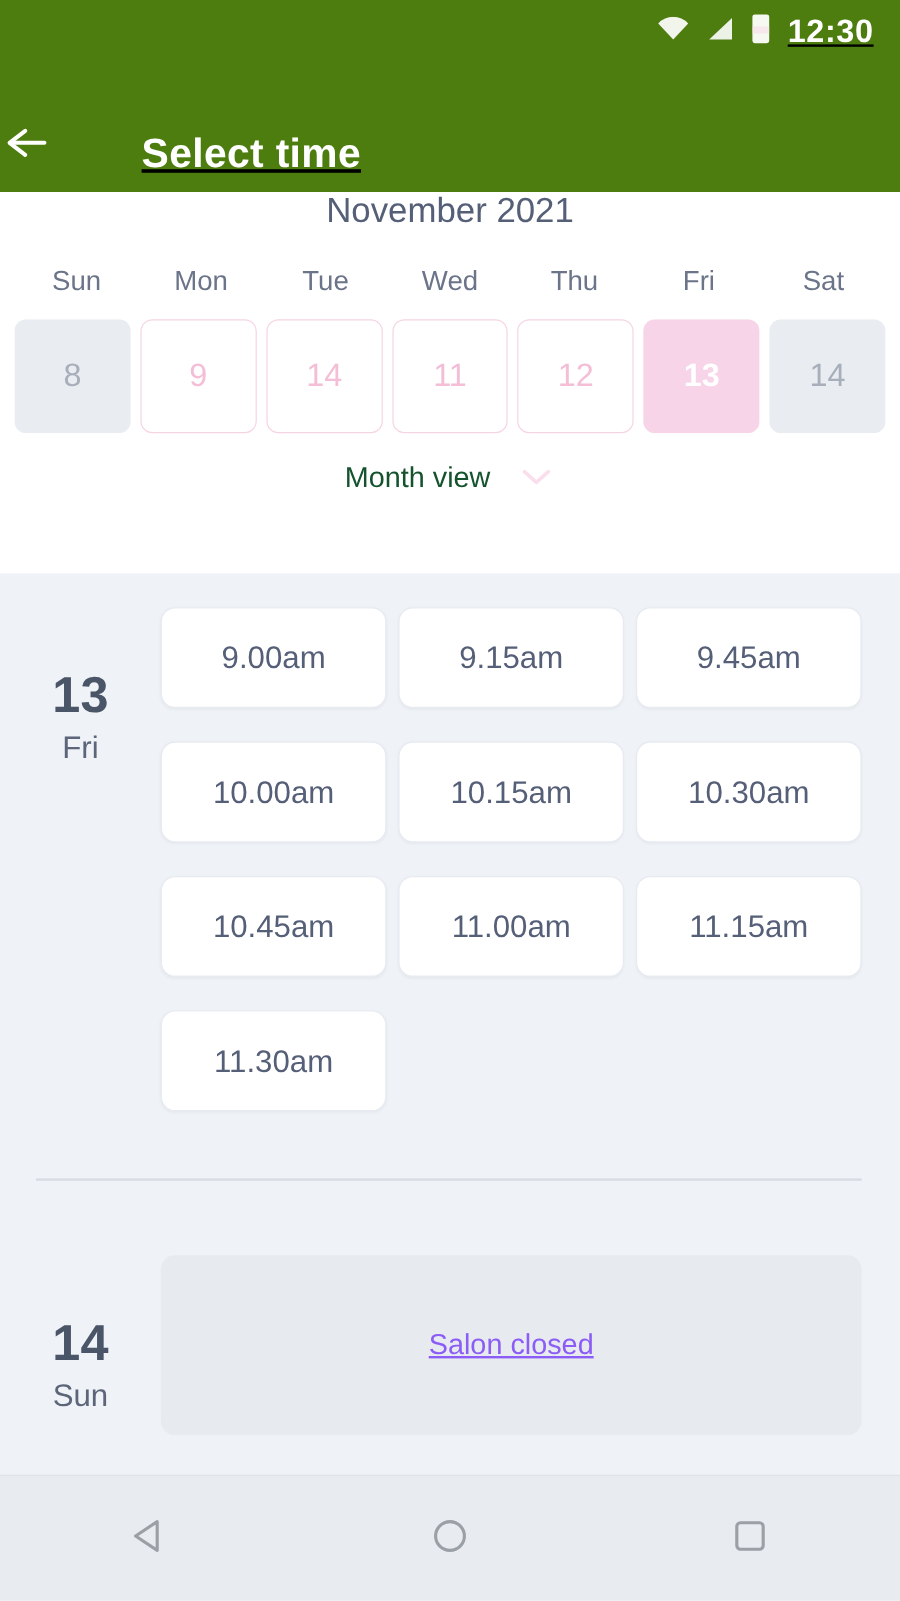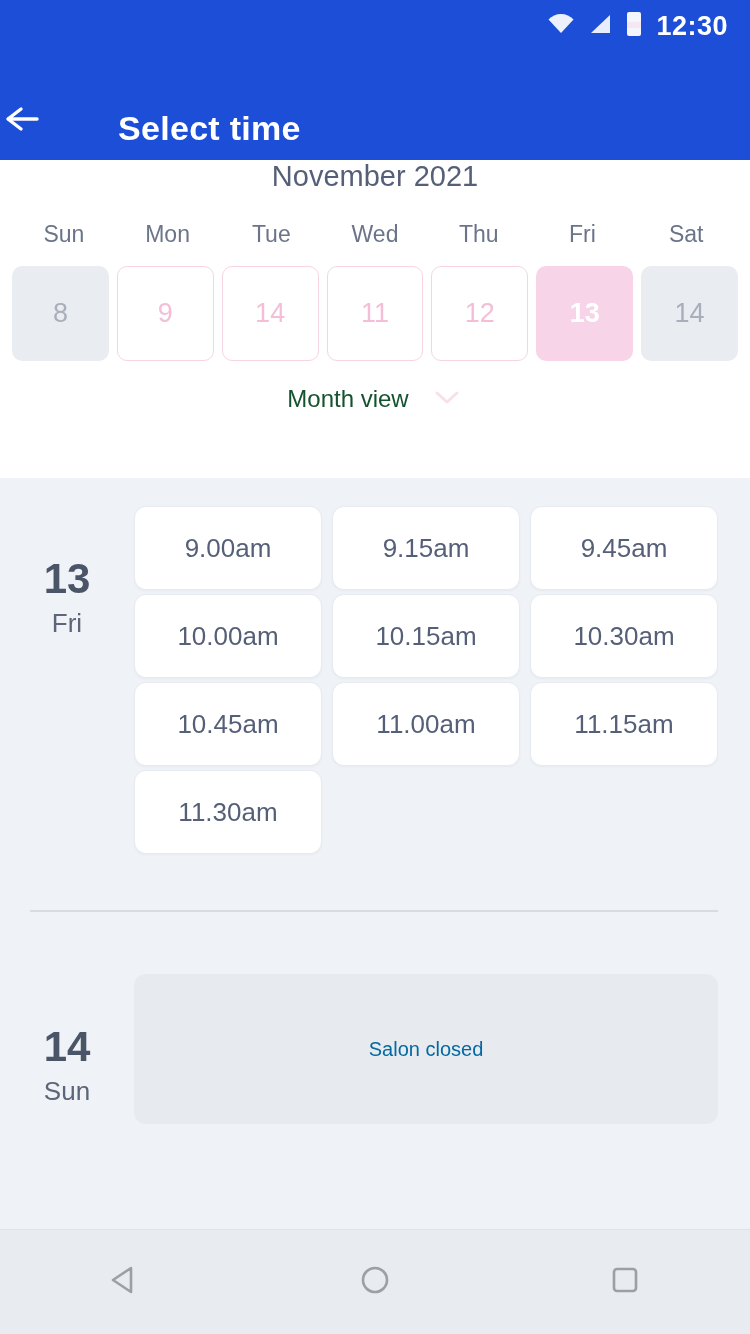--- a/index.html
+++ b/index.html
@@ -11,24 +11,25 @@
   }
   #screen {
     position:relative;
     width:750px; height:1334px;
     display:flex; flex-direction:column;
     background:#eff2f6;
   }
 
   
   .appbar {
-    background:#1d4ed8;
+    background:#4d7c0f;
     height:160px;
     flex:0 0 160px;
     position:relative;
+    text-decoration:underline;
   }
   .statusbar {
     height:52px;
     display:flex; align-items:center; justify-content:flex-end;
     padding-right:22px; gap:14px;
   }
   .status-icon { display:block; }
   .status-time {
     color:#ffffff;
     font-size:27px;
@@ -142,21 +143,21 @@
   }
   .day-dow {
     color:#5c6579;
     font-size:26px;
     margin-top:8px;
   }
   .slot-grid {
     flex:1 1 auto;
     display:grid;
     grid-template-columns:repeat(3,1fr);
-    gap:4px 10px;
+    gap:28px 10px;
   }
   .slot {
     background:#ffffff;
     border:1px solid #e7ebf1;
     border-radius:12px;
     height:84px;
     display:flex; align-items:center; justify-content:center;
     color:#555f77;
     font-size:26px;
     cursor:pointer;
@@ -167,22 +168,23 @@
     background:#d7dce3;
     margin:56px 32px 0 30px;
   }
   .closed-block { margin-top:62px; }
   .closed-panel {
     flex:1 1 auto;
     background:#e7eaef;
     border-radius:12px;
     height:150px;
     display:flex; align-items:center; justify-content:center;
-    color:#0369a1;
-    font-size:20px;
+    color:#8b5cf6;
+    font-size:24px;
+    text-decoration:underline;
   }
 
   
   .navbar {
     flex:0 0 104px;
     background:#e8ebef;
     border-top:1px solid #dfe3e8;
     display:flex; align-items:center; justify-content:space-around;
   }
   .nav-btn {

